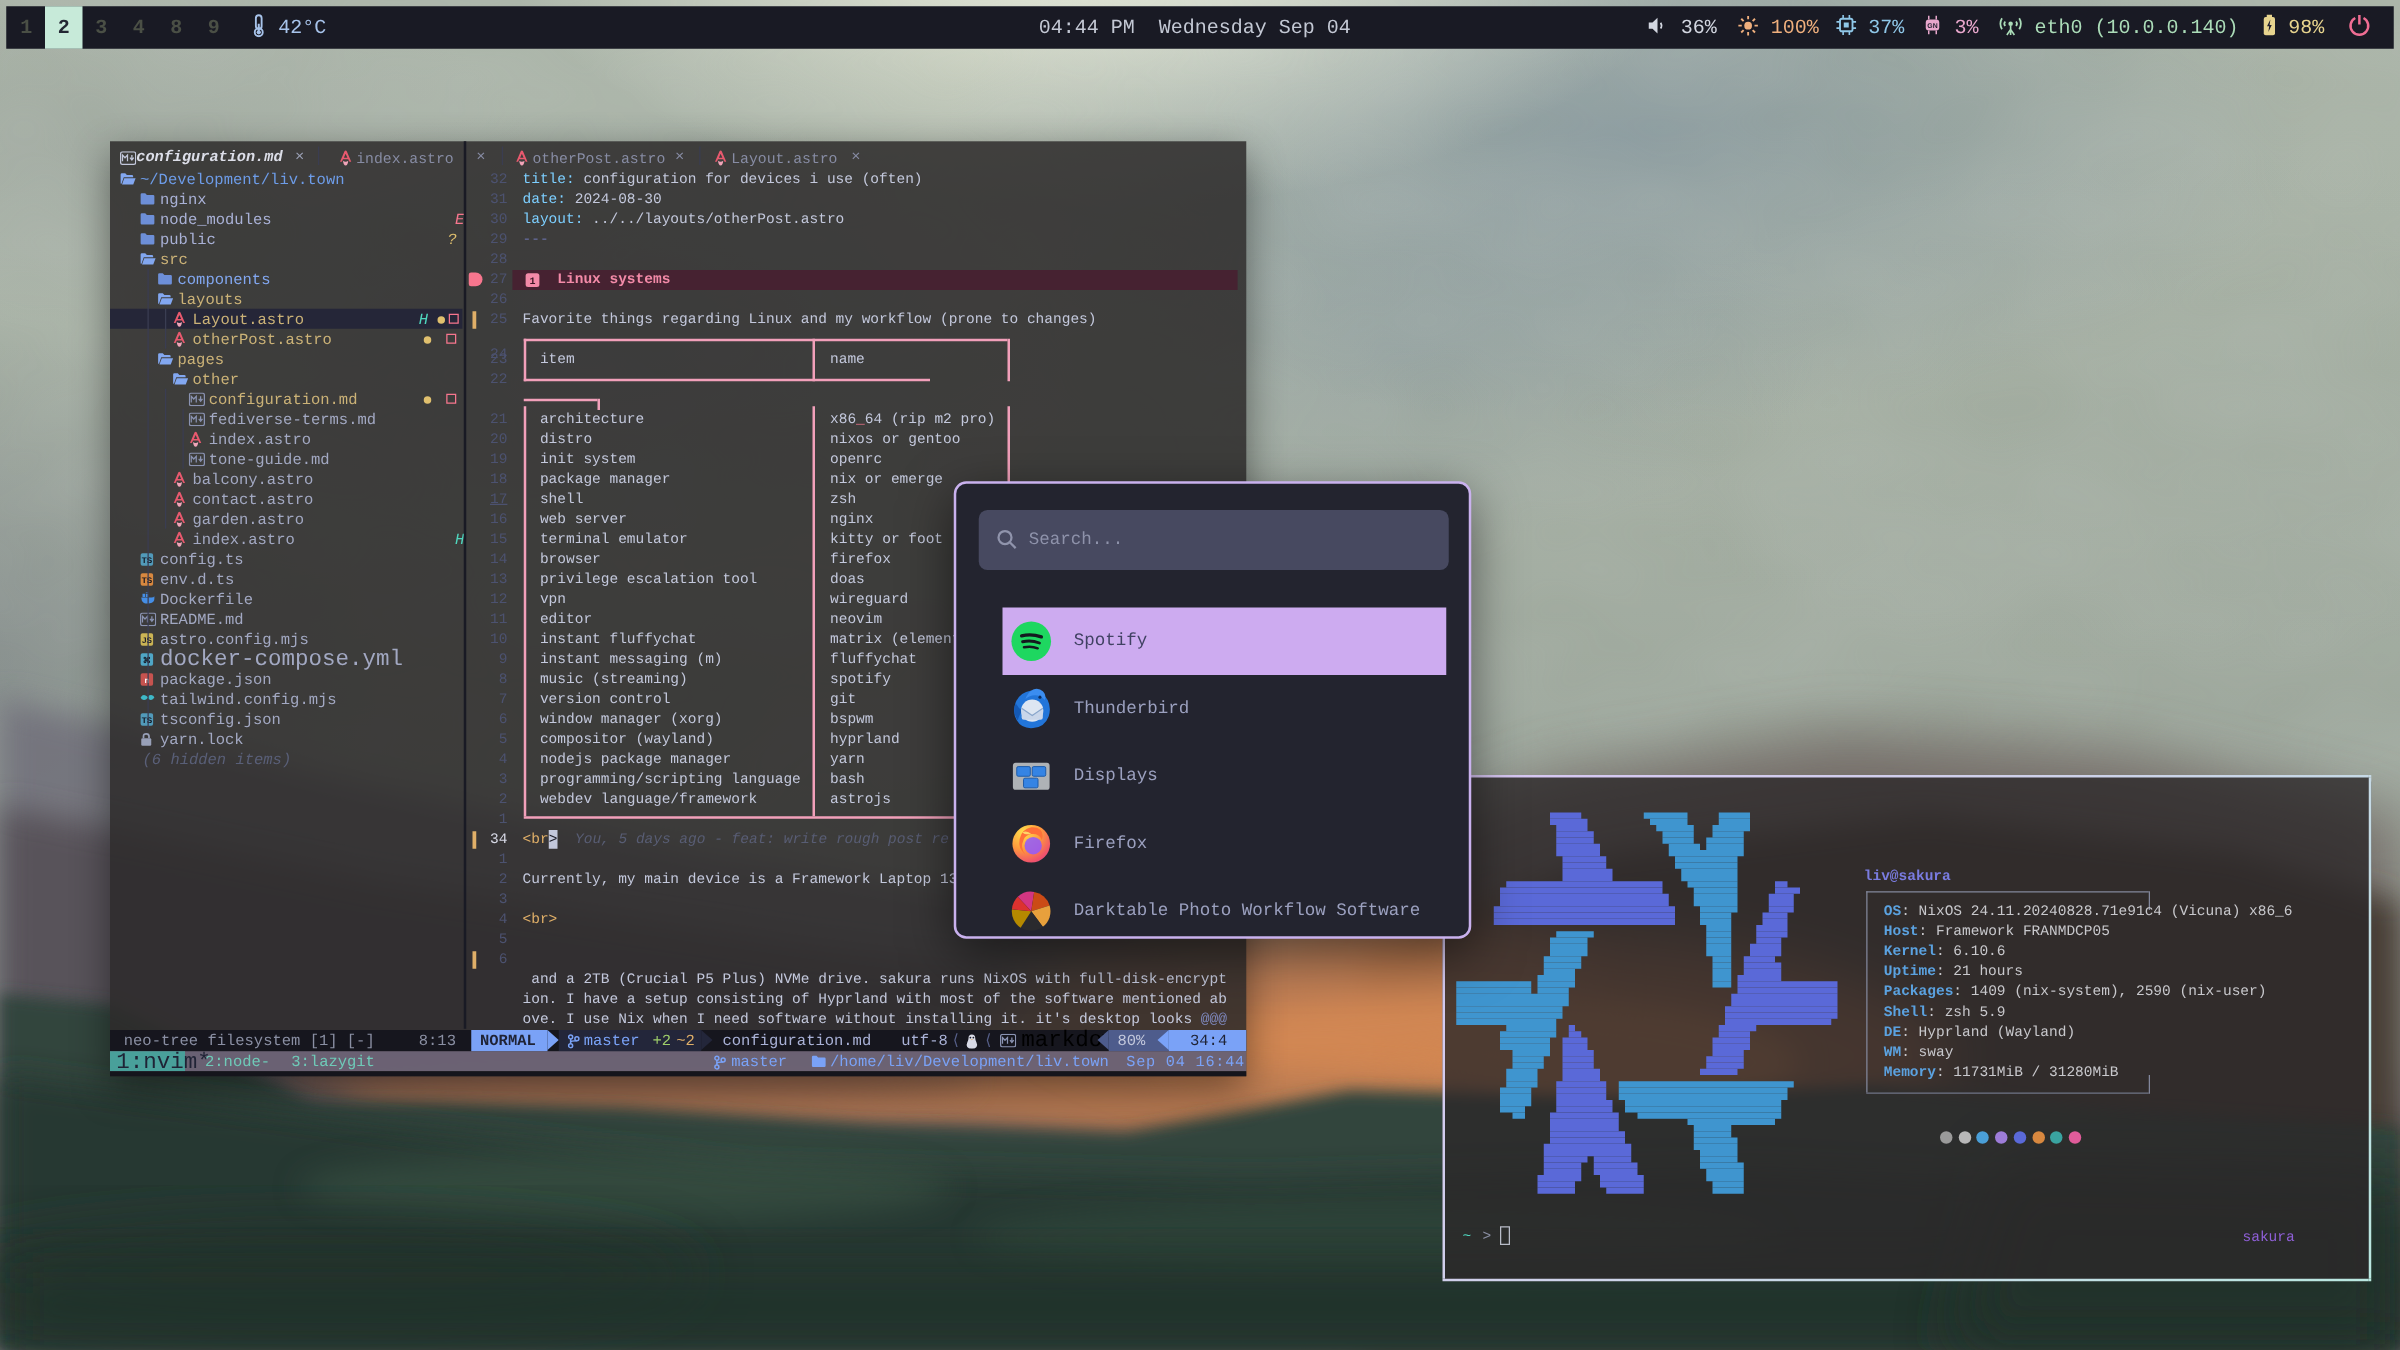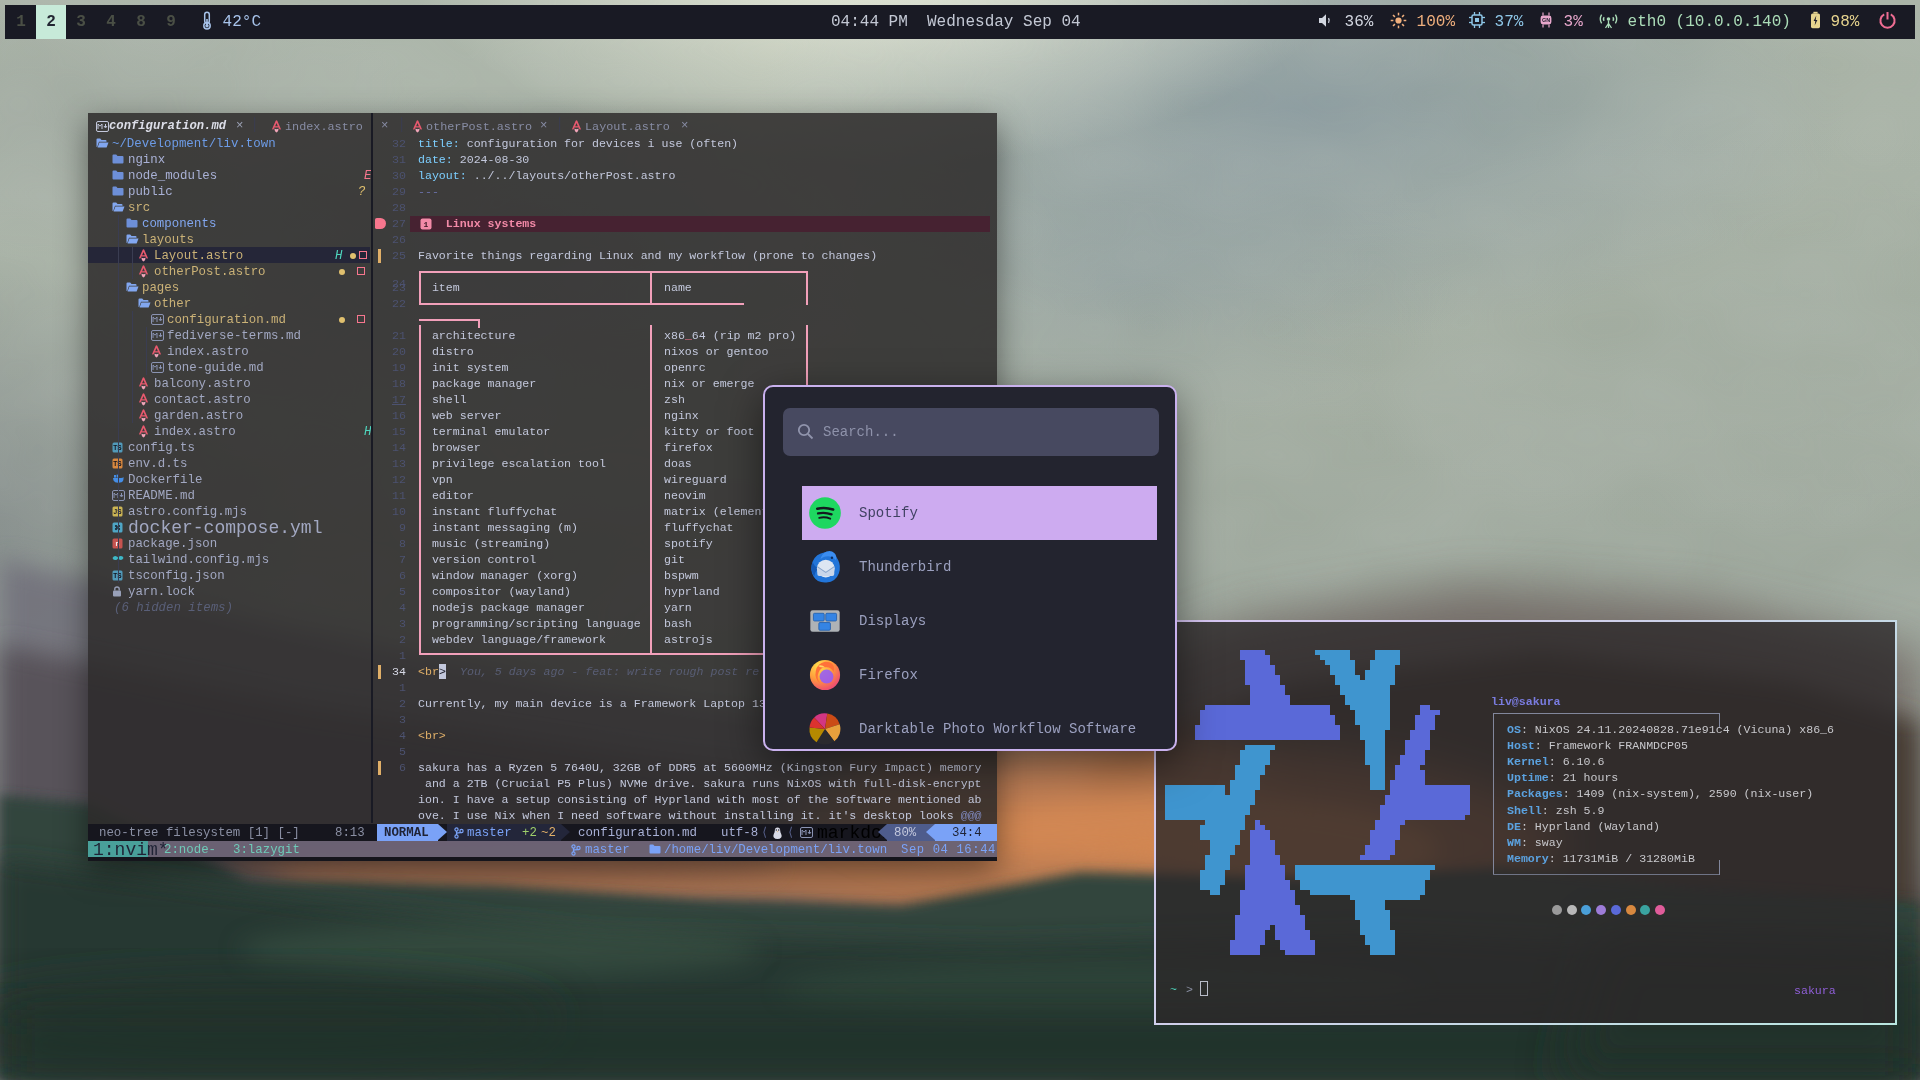--- a/index.html
+++ b/index.html
@@ -477,21 +477,20 @@
 <div class="ln" style="left:330px;top:566.5px;"><span style="color:#c3c8dc;"></span></div>
 <div class="ln" style="left:311px;top:582.5px;color:#4c5270;">2</div>
 <div class="ln" style="left:330px;top:582.5px;"><span style="color:#c3c8dc;">Currently, my main device is a Framework Laptop 13. I have</span></div>
 <div class="ln" style="left:311px;top:598.5px;color:#4c5270;">3</div>
 <div class="ln" style="left:330px;top:598.5px;"><span style="color:#c3c8dc;"></span></div>
 <div class="ln" style="left:311px;top:614.5px;color:#4c5270;">4</div>
 <div class="ln" style="left:330px;top:614.5px;"><span style="color:#e0af68;">&lt;br&gt;</span></div>
 <div class="ln" style="left:311px;top:630.5px;color:#4c5270;">5</div>
 <div class="ln" style="left:330px;top:630.5px;"><span style="color:#c3c8dc;"></span></div>
 <div class="ln" style="left:311px;top:646.5px;color:#4c5270;">6</div>
-<div class="ln" style="left:330px;top:646.5px;"><span style="color:#c3c8dc;">sakura has a Ryzen 5 7640U, 32GB of DDR5 at 5600MHz (Kingston Fury Impact) memory</span></div>
 <div style="position:absolute;left:290px;top:647.5px;width:3px;height:14px;background:#e0af68;"></div>
 <div class="ln" style="left:330px;top:662.5px;"><span style="color:#c3c8dc;"> and a 2TB (Crucial P5 Plus) NVMe drive. sakura runs NixOS with full-disk-encrypt</span></div>
 <div class="ln" style="left:330px;top:678.5px;"><span style="color:#c3c8dc;">ion. I have a setup consisting of Hyprland with most of the software mentioned ab</span></div>
 <div class="ln" style="left:330px;top:694.5px;"><span style="color:#c3c8dc;">ove. I use Nix when I need software without installing it. it's desktop looks </span><span style="color:#7e88bd;">@@@</span></div>
 <div style="position:absolute;left:0;top:710.5px;width:909px;height:17px;background:#16161e;"></div>
 <div class="ln" style="left:11px;top:711.5px;color:#8a8fa3;font-size:12.4px;">neo-tree filesystem [1] [-]</div>
 <div class="ln" style="left:247px;top:711.5px;color:#8a8fa3;font-size:12.4px;">8:13</div>
 <div style="position:absolute;left:289px;top:710.5px;width:61px;height:17px;background:#7aa2f7;"></div>
 <div style="position:absolute;left:350px;top:710.5px;width:0;height:0;border-top:8.5px solid transparent;border-bottom:8.5px solid transparent;border-left:9px solid #7aa2f7;"></div>
 <div class="ln" style="left:296px;top:711.5px;color:#1f2335;font-weight:bold;font-size:12.4px;">NORMAL</div>

